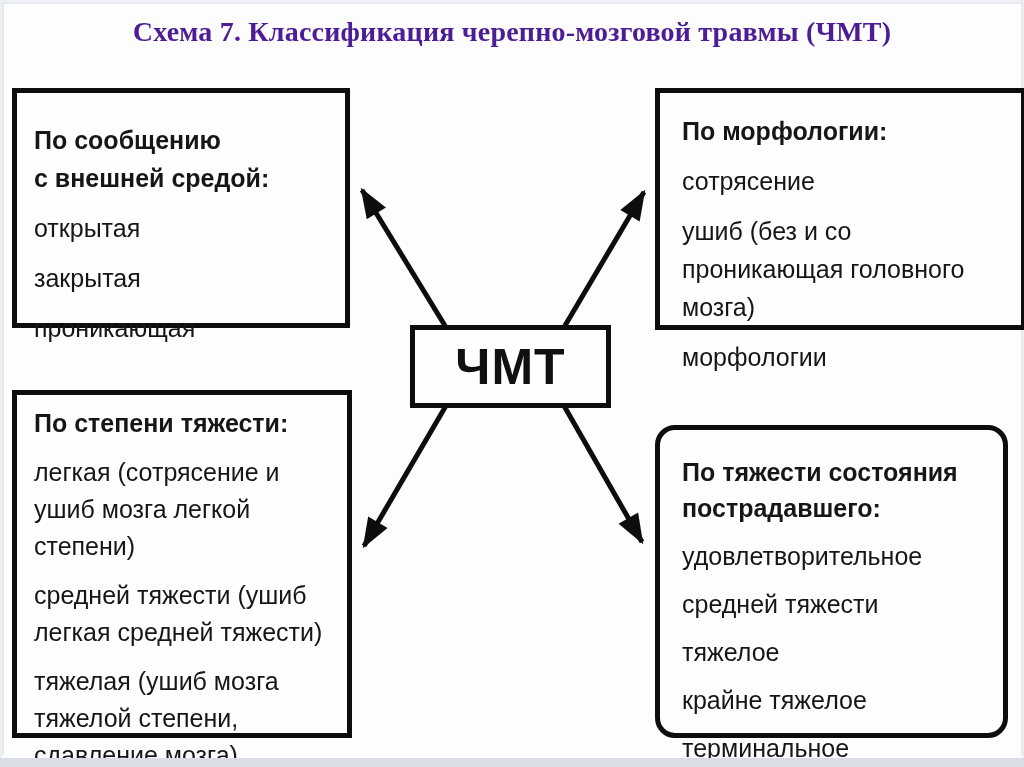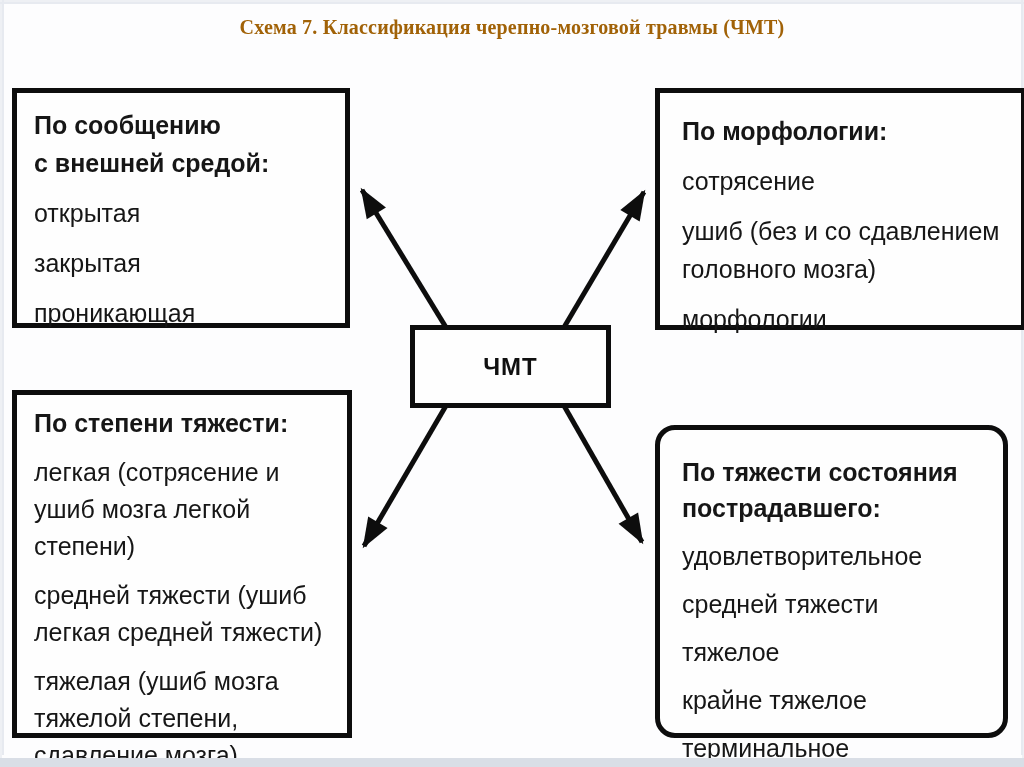--- a/index.html
+++ b/index.html
@@ -18,39 +18,39 @@
     box-shadow: inset 0 0 0 2px #eef0f4;
   }
   .title {
     position: absolute;
     left: 0;
     top: 16px;
     width: 100%;
     text-align: center;
     font-family: "Liberation Serif", serif;
     font-weight: 700;
-    font-size: 20px;
+    font-size: 28px;
     letter-spacing: 0.2px;
-    color: #a16207;
+    color: #4c1d95;
   }
   .box {
     position: absolute;
     box-sizing: border-box;
     border: 5px solid #0d0d0d;
     background: #fefefe;
     font-size: 25px;
     color: #161616;
   }
   .box .hdr { font-weight: 700; }
   .box .item { font-weight: 400; margin-top: 12px; }
 
   .box-tl {
     left: 12px; top: 88px;
     width: 338px; height: 240px;
-    padding: 13px 12px 0 17px;
+    padding: 28px 12px 0 17px;
     line-height: 38px;
   }
   .box-tr {
     left: 655px; top: 88px;
     width: 371px; height: 242px;
     padding: 19px 8px 0 22px;
     line-height: 38px;
   }
   .box-bl {
     left: 12px; top: 390px;
@@ -68,21 +68,21 @@
   .center-box {
     position: absolute;
     left: 410px; top: 325px;
     width: 201px; height: 83px;
     box-sizing: border-box;
     border: 5px solid #0d0d0d;
     background: #fefefe;
     display: flex;
     align-items: center;
     justify-content: center;
-    font-size: 24px;
+    font-size: 50px;
     font-weight: 700;
     letter-spacing: 1px;
     color: #101010;
   }
   .arrows {
     position: absolute;
     left: 0; top: 0;
     width: 1024px; height: 767px;
     pointer-events: none;
   }
@@ -127,21 +127,21 @@
     <div class="hdr">По сообщению</div>
     <div class="hdr">с внешней средой:</div>
     <div class="item">открытая</div>
     <div class="item">закрытая</div>
     <div class="item">проникающая</div>
   </div>
 
   <div class="box box-tr">
     <div class="hdr">По морфологии:</div>
     <div class="item">сотрясение</div>
-    <div class="item">ушиб (без и со сдавлением головного мозга)</div>
+    <div class="item">ушиб (без и со проникающая головного мозга)</div>
     <div class="item">морфологии</div>
   </div>
 
   <div class="center-box">
     <span>ЧМТ</span>
   </div>
 
   <div class="box box-bl">
     <div class="hdr">По степени тяжести:</div>
     <div class="item">легкая (сотрясение и ушиб мозга легкой степени)</div>

